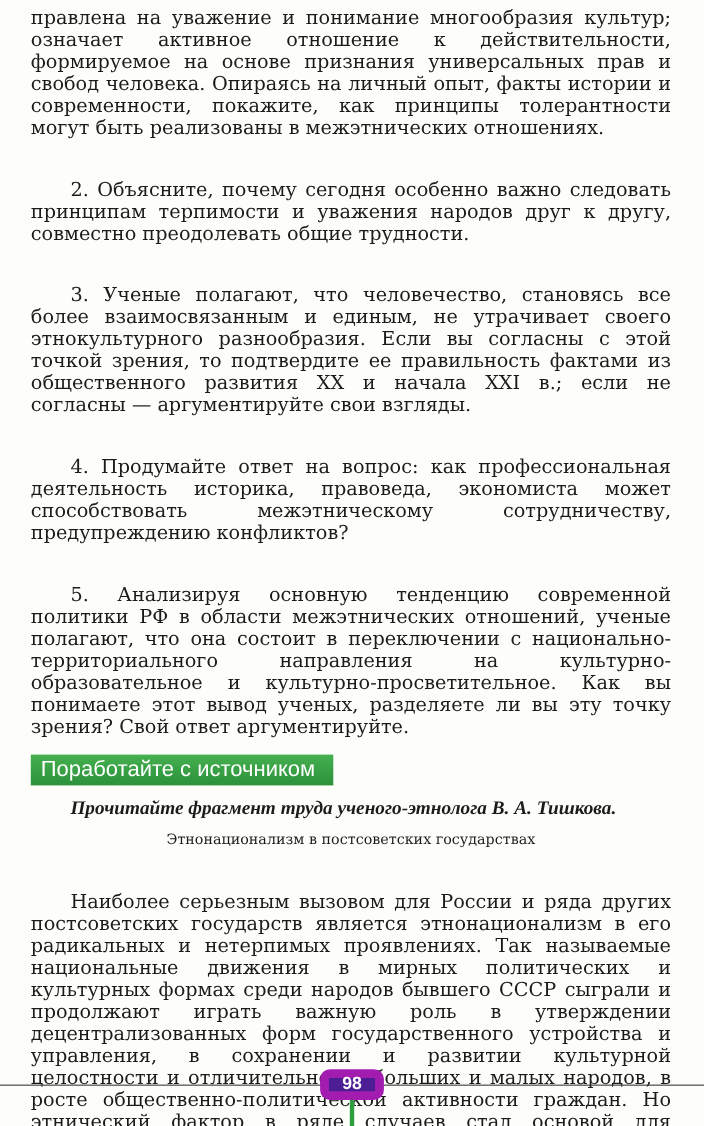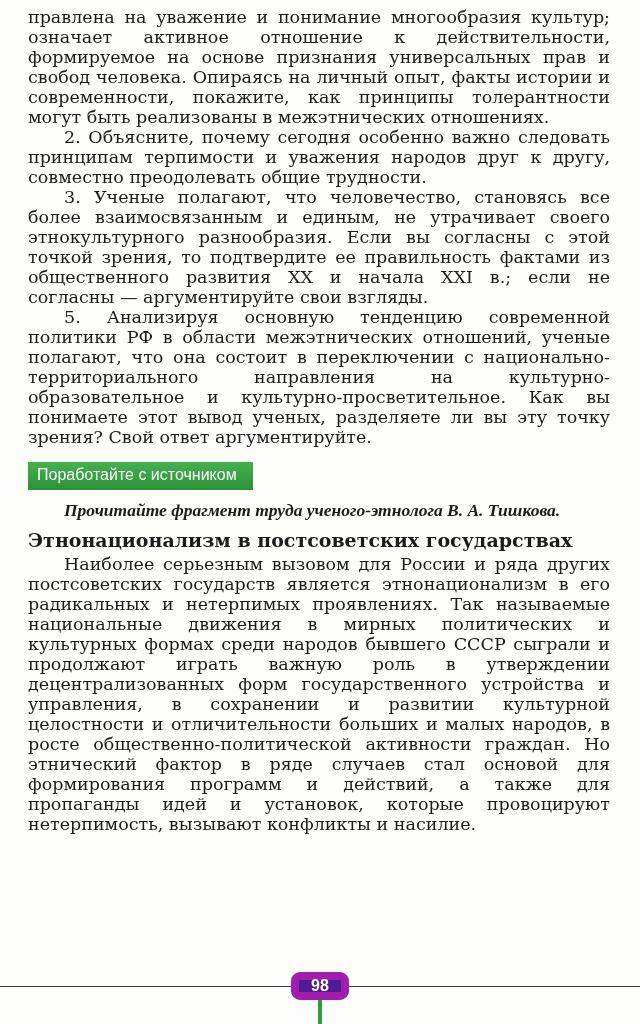--- a/index.html
+++ b/index.html
@@ -14,43 +14,43 @@
     font-family: "DejaVu Serif", serif;
     color: #1b1b1b;
   }
   .content {
     padding: 7px 30px 0 28px;
     font-size: 17.5px;
     line-height: 20px;
     text-align: justify;
   }
   .content p { margin: 0; }
-  p.indent { text-indent: 36px; }
+  p.indent { text-indent: 36px; margin-top: 36px; }
   .source-banner {
     display: block;
     width: fit-content;
     margin: 15px 0 10px 0;
     background: linear-gradient(180deg, #45b050 0%, #2c913a 100%);
     color: #ffffff;
     font-family: "Liberation Sans", sans-serif;
-    font-size: 16px;
+    font-size: 20px;
     padding: 3px 16px 5px 9px;
     text-align: left;
   }
   .source-intro {
     font-style: italic;
     font-weight: bold;
     text-indent: 36px;
     margin: 4px 0 10px 0 !important;
     font-family: Liberation Serif, serif;
   }
   .source-title {
-    font-size: 19px;
-    font-weight: bold;
-    text-align: left;
+    font-size: 13px;
+    font-weight: normal;
+    text-align: center;
     margin: 2px 0 4px 0;
   }
   .footer-rule {
     position: absolute;
     left: 0;
     right: 0;
     bottom: 37px;
     border-top: 1.5px solid #3a3a3a;
   }
   .page-badge {
@@ -84,20 +84,21 @@
 </head>
 <body>
 
 <div class="page">
   <div class="content">
 
     <p>правлена на уважение и понимание многообразия культур; означает активное отношение к действительности, формируемое на основе признания универсальных прав и свобод человека. Опираясь на личный опыт, факты истории и современности, покажите, как принципы толерантности могут быть реализованы в межэтнических отношениях.</p>
 
     <p class="indent">2. Объясните, почему сегодня особенно важно следовать принципам терпимости и уважения народов друг к другу, совместно преодолевать общие трудности.</p>
     <p class="indent">3. Ученые полагают, что человечество, становясь все более взаимосвязанным и единым, не утрачивает своего этнокультурного разнообразия. Если вы согласны с этой точкой зрения, то подтвердите ее правильность фактами из общественного развития XX и начала XXI в.; если не согласны — аргументируйте свои взгляды.</p>
+    <p class="indent">4. Продумайте ответ на вопрос: как профессиональная деятельность историка, правоведа, экономиста может способствовать межэтническому сотрудничеству, предупреждению конфликтов?</p>
     <p class="indent">5. Анализируя основную тенденцию современной политики РФ в области межэтнических отношений, ученые полагают, что она состоит в переключении с национально-территориального направления на культурно-образовательное и культурно-просветительное. Как вы понимаете этот вывод ученых, разделяете ли вы эту точку зрения? Свой ответ аргументируйте.</p>
 
     <span class="source-banner">Поработайте с источником</span>
 
     <p class="source-intro">Прочитайте фрагмент труда ученого-этнолога В. А. Тишкова.</p>
 
     <h3 class="source-title">Этнонационализм в постсоветских государствах</h3>
 
     <p class="indent">Наиболее серьезным вызовом для России и ряда других постсоветских государств является этнонационализм в его радикальных и нетерпимых проявлениях. Так называемые национальные движения в мирных политических и культурных формах среди народов бывшего СССР сыграли и продолжают играть важную роль в утверждении децентрализованных форм государственного устройства и управления, в сохранении и развитии культурной целостности и отличительности больших и малых народов, в росте общественно-политической активности граждан. Но этнический фактор в ряде случаев стал основой для формирования программ и действий, а также для пропаганды идей и установок, которые провоцируют нетерпимость, вызывают конфликты и насилие.</p>
 

